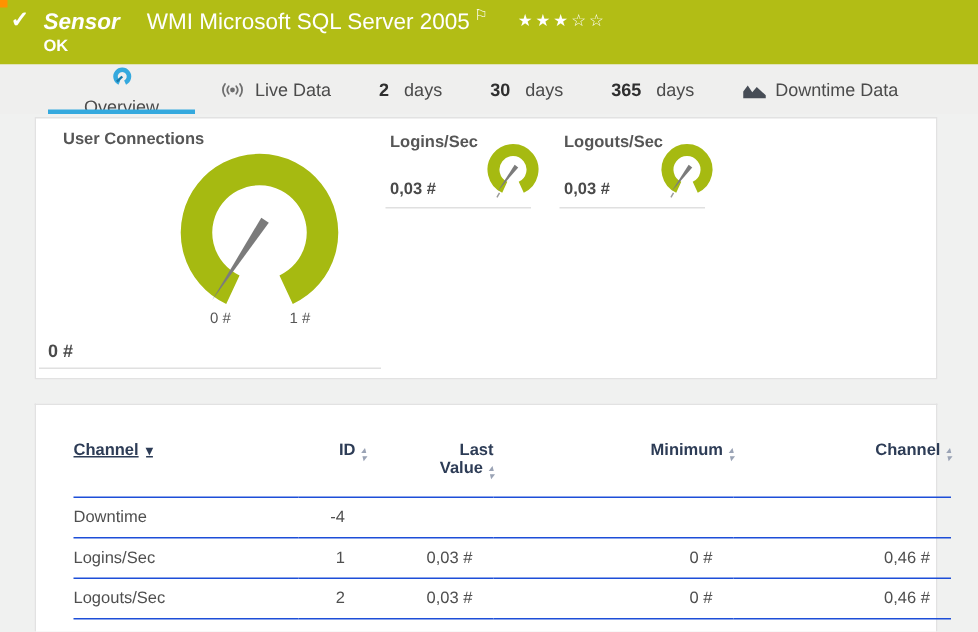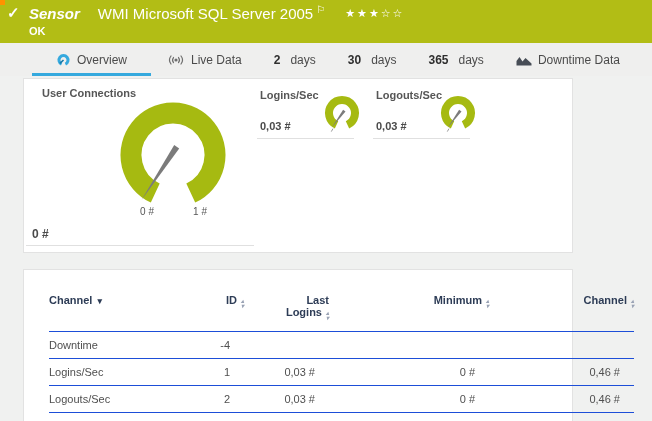--- a/index.html
+++ b/index.html
@@ -14,36 +14,36 @@
   .titlebar .check{position:absolute;left:7px;top:4px;font-size:15px;font-weight:bold;}
   .titlebar .line1{position:absolute;left:29px;top:4px;font-size:15px;white-space:nowrap;}
   .titlebar .kind{font-style:italic;font-weight:bold;margin-right:7px;}
   .titlebar .title{font-weight:normal;margin-left:11px;}
   .titlebar .flag{font-size:10px;vertical-align:super;margin-left:3px;font-weight:normal;}
   .titlebar .stars{margin-left:20px;font-size:11px;letter-spacing:2px;vertical-align:2px;}
   .titlebar .status{position:absolute;left:29px;top:25px;font-size:11px;font-weight:bold;}
   
   .tabbar{position:absolute;left:0;top:43px;right:0;height:33px;background:#efefee;display:flex;align-items:stretch;}
   .tab{display:flex;align-items:center;gap:6px;font-size:12px;color:#4b4b4b;padding:0 16px;position:relative;cursor:pointer;white-space:nowrap;}
-  .tab-overview{margin-left:32px;padding:0 24px;}
+  .tab-overview{margin-left:32px;padding:0 24px;flex-direction:column;}
   .tab.active::after{content:"";position:absolute;left:0;right:0;bottom:0;height:3px;background:#35a9de;}
   .tab .num{font-weight:bold;color:#2f2f2f;margin-right:4px;}
   .tab .ticon{display:inline-flex;align-items:center;}
   
-  .panel{position:absolute;left:23px;width:550px;background:#fff;border:1px solid #e2e2e2;box-sizing:border-box;}
+  .panel{position:absolute;left:23px;width:602px;background:#fff;border:1px solid #e2e2e2;box-sizing:border-box;}
   .panel-gauges{top:78px;height:175px;}
   .panel-table{top:269px;height:170px;border-bottom:none;}
   .abs{position:absolute;}
   .sec-label{font-size:11px;font-weight:bold;color:#565656;}
   .g-value{font-size:12px;font-weight:bold;color:#4a4a4a;}
   .sec-line{height:1px;background:#e0e0e0;}
   
   table.tbl{border-collapse:collapse;margin:22px 0 0 25px;width:585px;font-size:11px;color:#4f4f4f;border-bottom:1px solid #e9e9e9;}
   .tbl th{color:#2d3c56;font-size:11px;font-weight:bold;text-align:right;vertical-align:top;padding:2px 0 10px 0;}
-  .tbl th.c-channel{text-align:left;}
+  .tbl th.c-channel{text-align:left;text-decoration:underline;}
   .tbl th.c-last{}
   .tbl td{border-top:1px solid #1d4ed8;padding:7px 14px 7px 0;text-align:right;white-space:nowrap;}
   .tbl td.c-channel{text-align:left;padding-right:0;}
   .sort{display:inline-flex;flex-direction:column;font-style:normal;font-size:6px;line-height:5px;color:#9aa3b5;vertical-align:1px;margin-left:4px;}
   .drop{font-size:9px;color:#2d3c56;margin-left:5px;}
   svg{display:block;}
   svg text{font-family:"Liberation Sans",sans-serif;}
 </style>
 </head>
 <body>
@@ -142,21 +142,21 @@
     </colgroup>
     <thead>
       <tr>
         <th class="c-channel"><span>Channel</span><span class="drop">▾</span></th>
         <th><span>ID</span><span class="sort">
               <i>▴</i>
               <i>▾</i>
             </span></th>
         <th class="c-last">
             <div>Last</div>
-            <div><span>Logins</span><span class="sort">
+            <div><span>Value</span><span class="sort">
                 <i>▴</i>
                 <i>▾</i>
               </span></div>
           </th>
         <th><span>Minimum</span><span class="sort">
               <i>▴</i>
               <i>▾</i>
             </span></th>
         <th><span>Channel</span><span class="sort">
               <i>▴</i>

